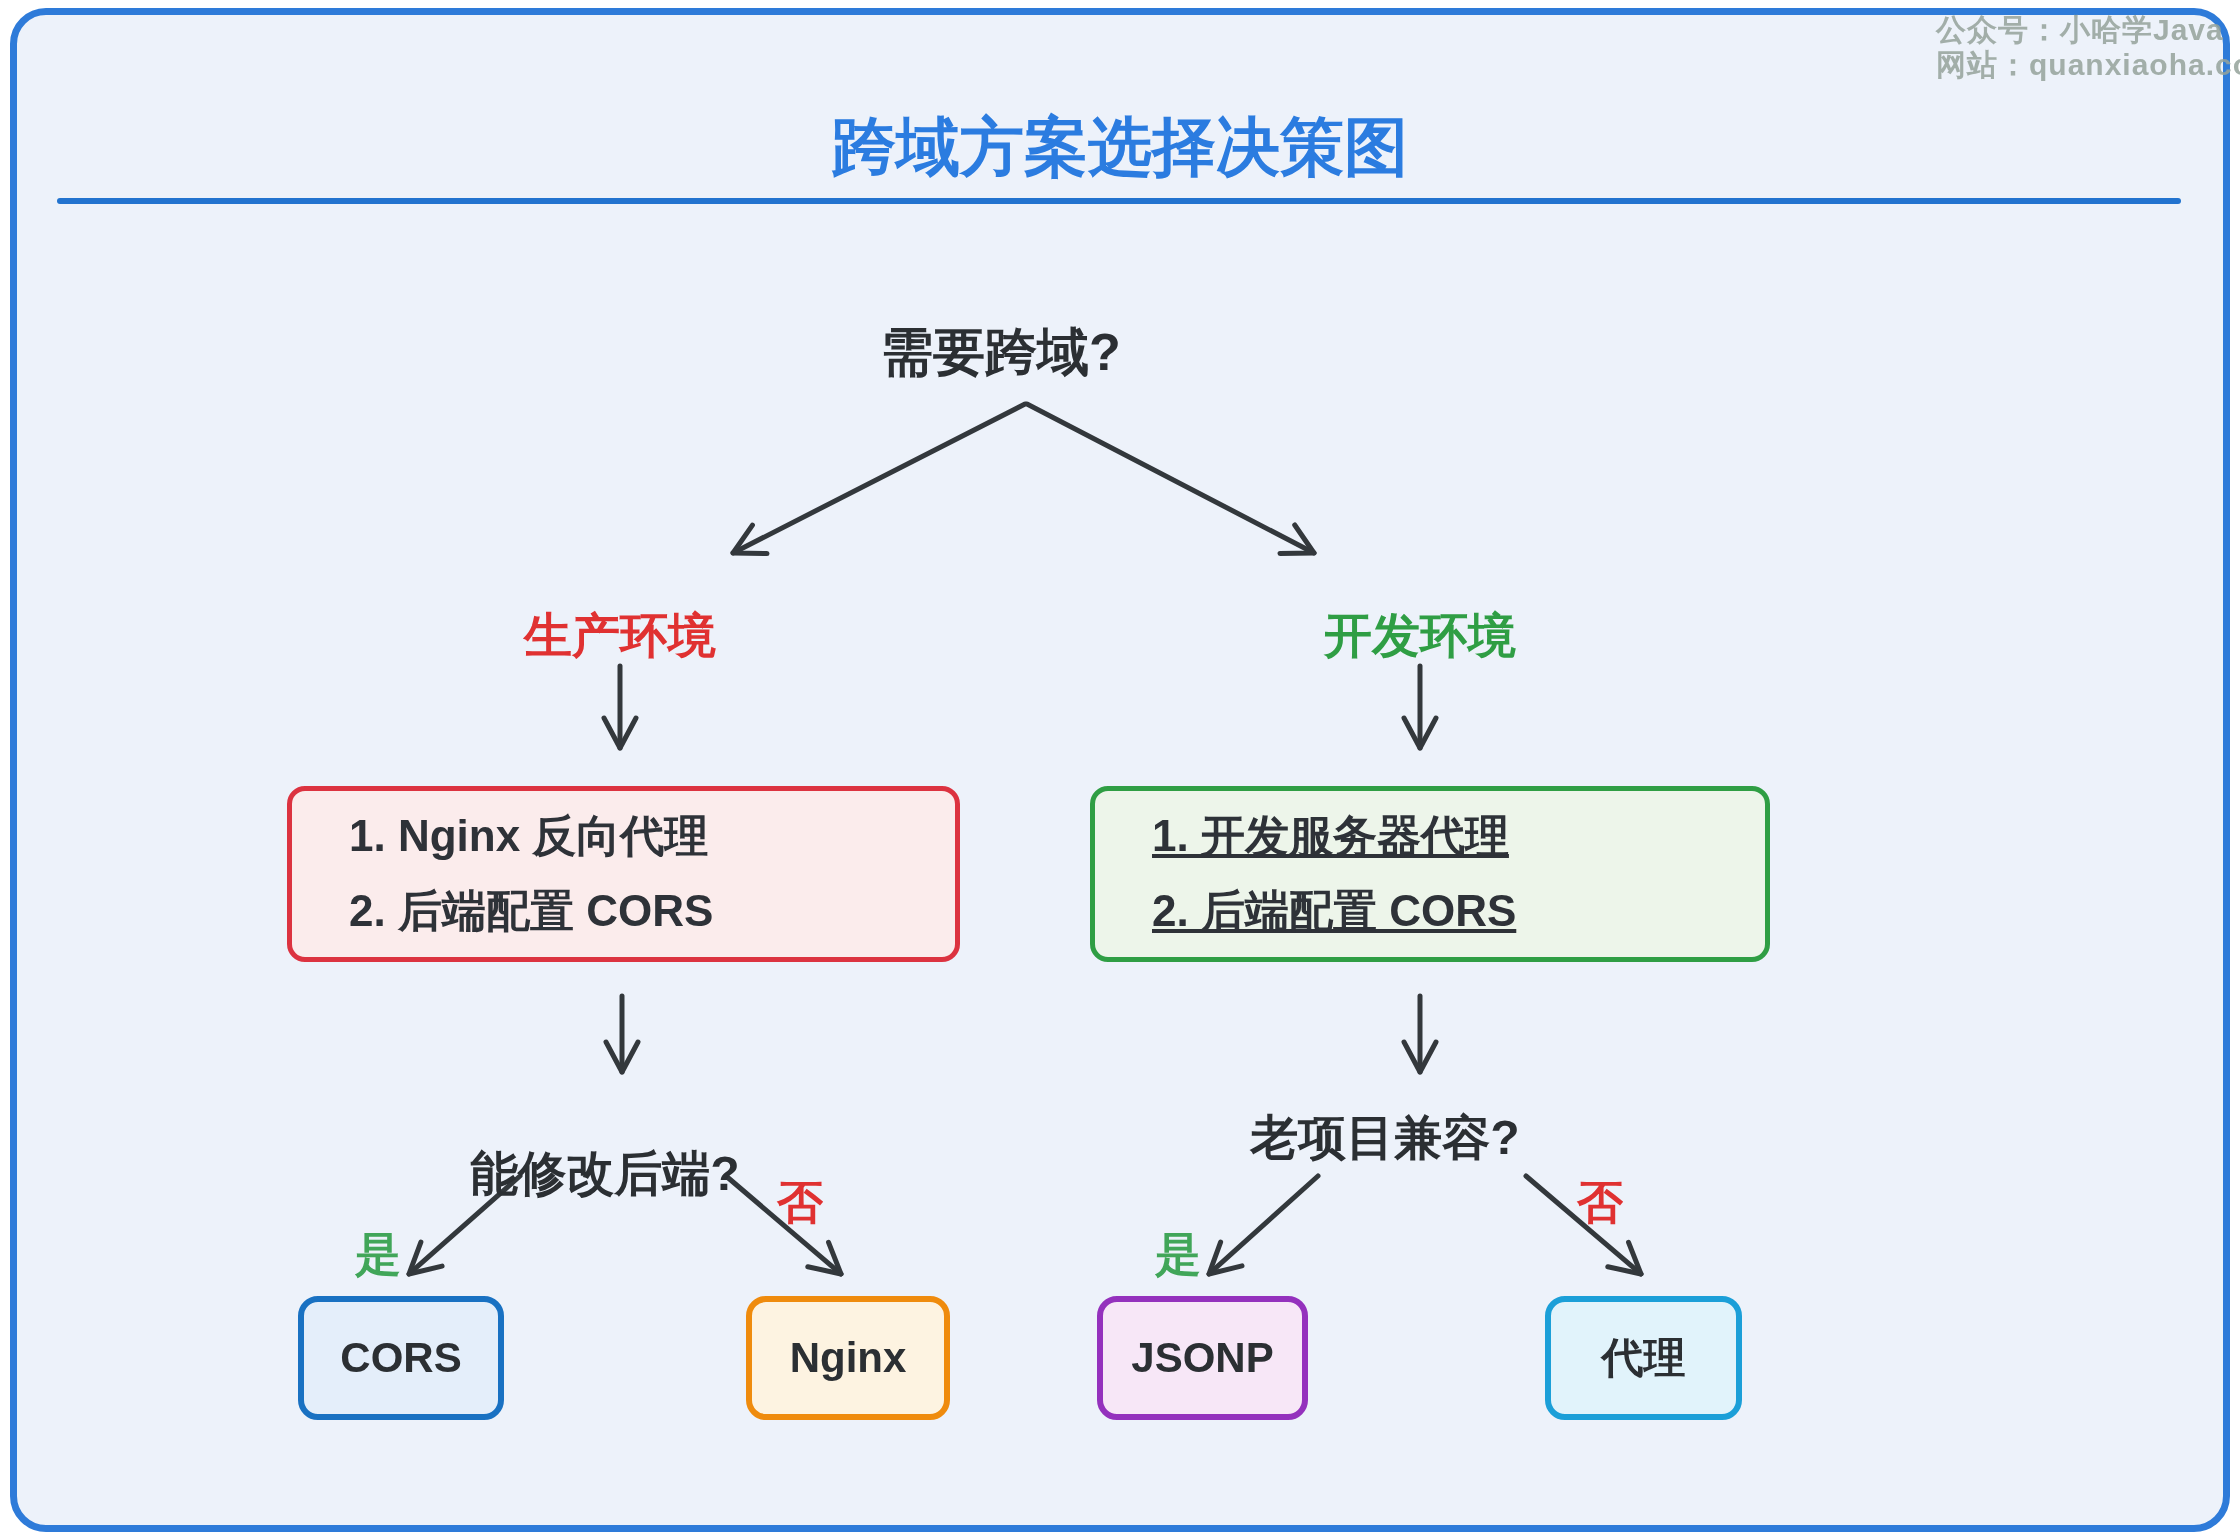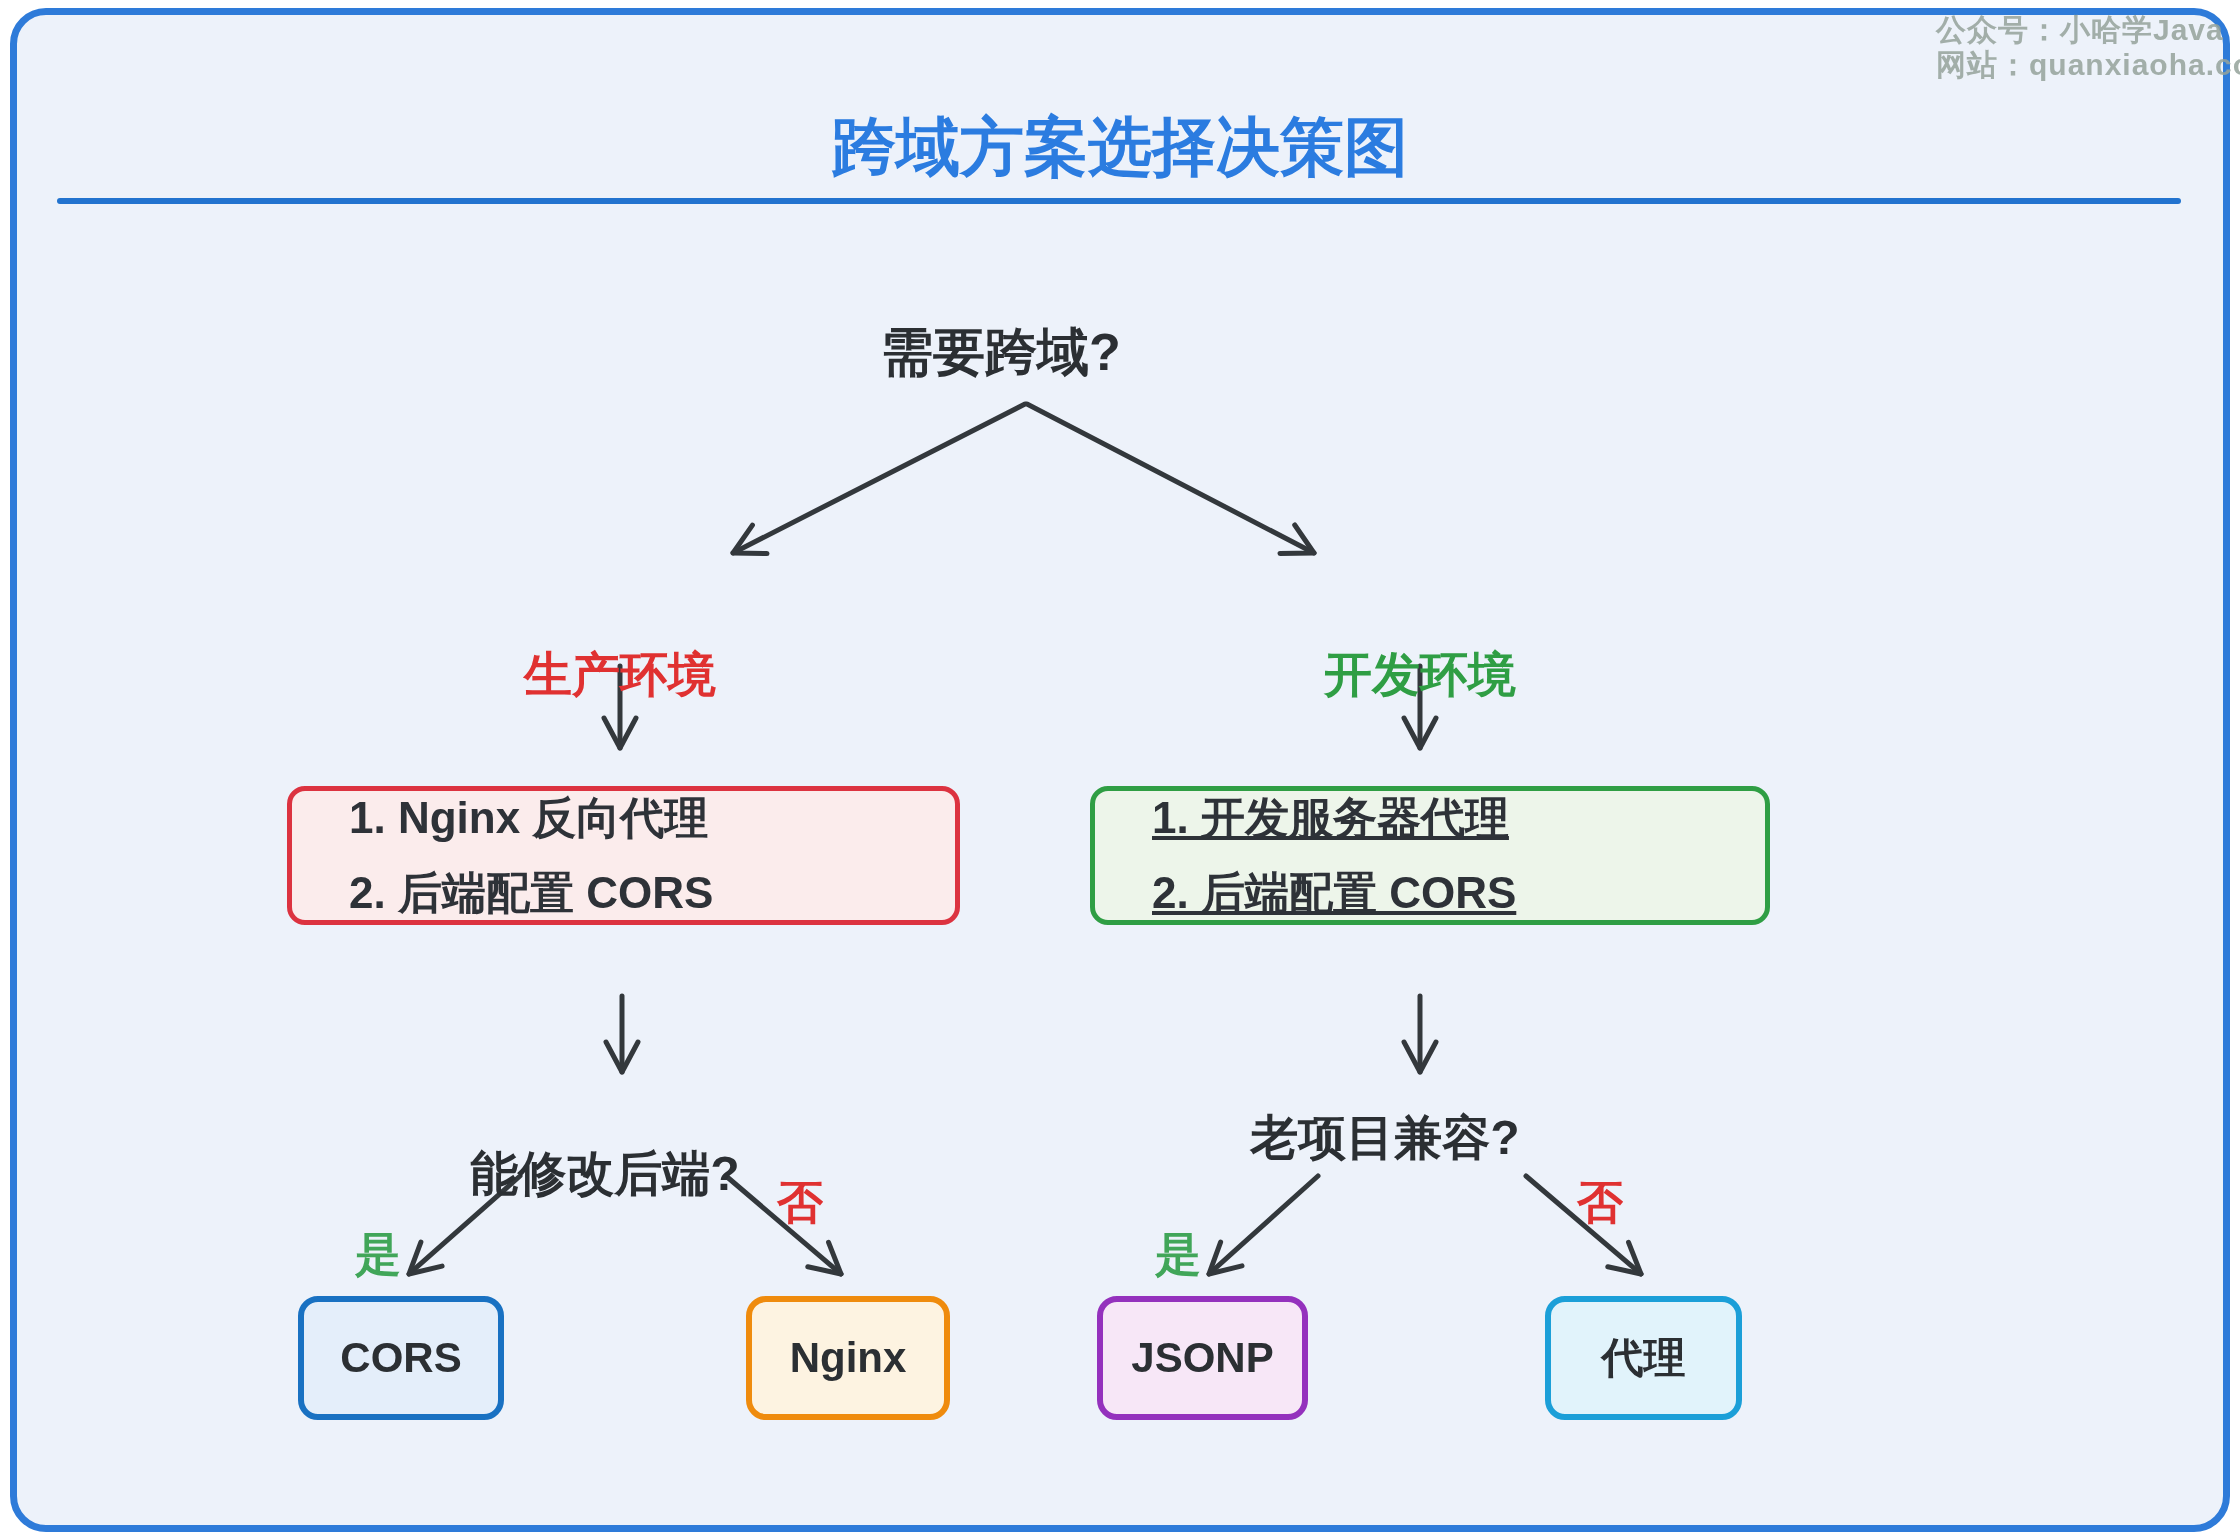--- a/index.html
+++ b/index.html
@@ -69,40 +69,39 @@
     font-weight: 600;
     z-index: 2;
   }
   .branch-label {
     position: absolute;
     transform: translateX(-50%);
     white-space: nowrap;
     font-size: 48px;
     font-weight: 700;
     z-index: 2;
-    margin-top: 39px;
   }
   .branch-label.prod { color: #e03131; }
   .branch-label.dev  { color: #2f9e44; }
   .question { font-size: 48px; }
   .yn {
     position: absolute;
     transform: translateX(-50%);
     font-size: 46px;
     font-weight: 700;
     z-index: 2;
     white-space: nowrap;
   }
   .yn.yes { color: #41a659; }
   .yn.no  { color: #e03131; }
   
   .optbox {
     position: absolute;
     box-sizing: border-box;
-    height: 139px;
+    height: 176px;
     border-radius: 18px;
     display: flex;
     flex-direction: column;
     justify-content: center;
     gap: 16px;
     padding-left: 57px;
     font-size: 44px;
     font-weight: 600;
     color: #2e3238;
     z-index: 2;

